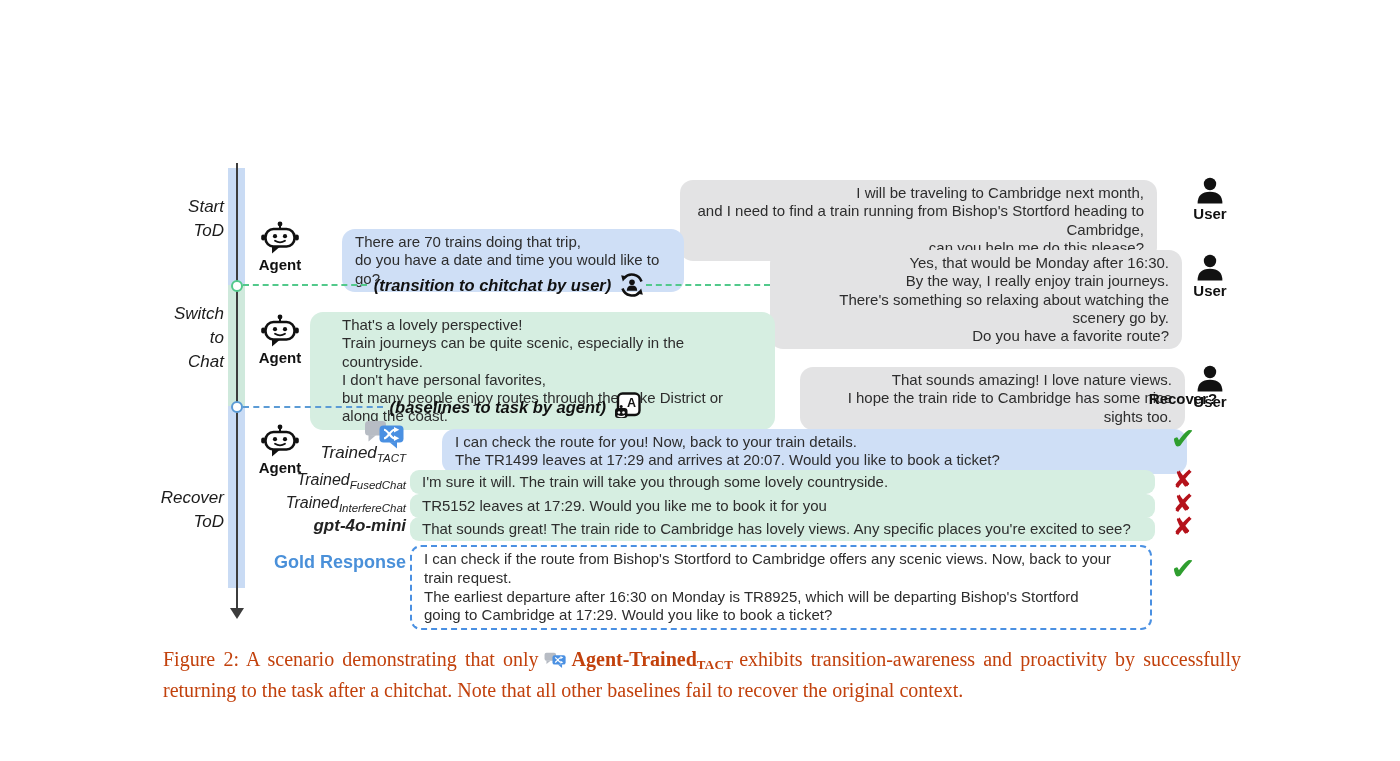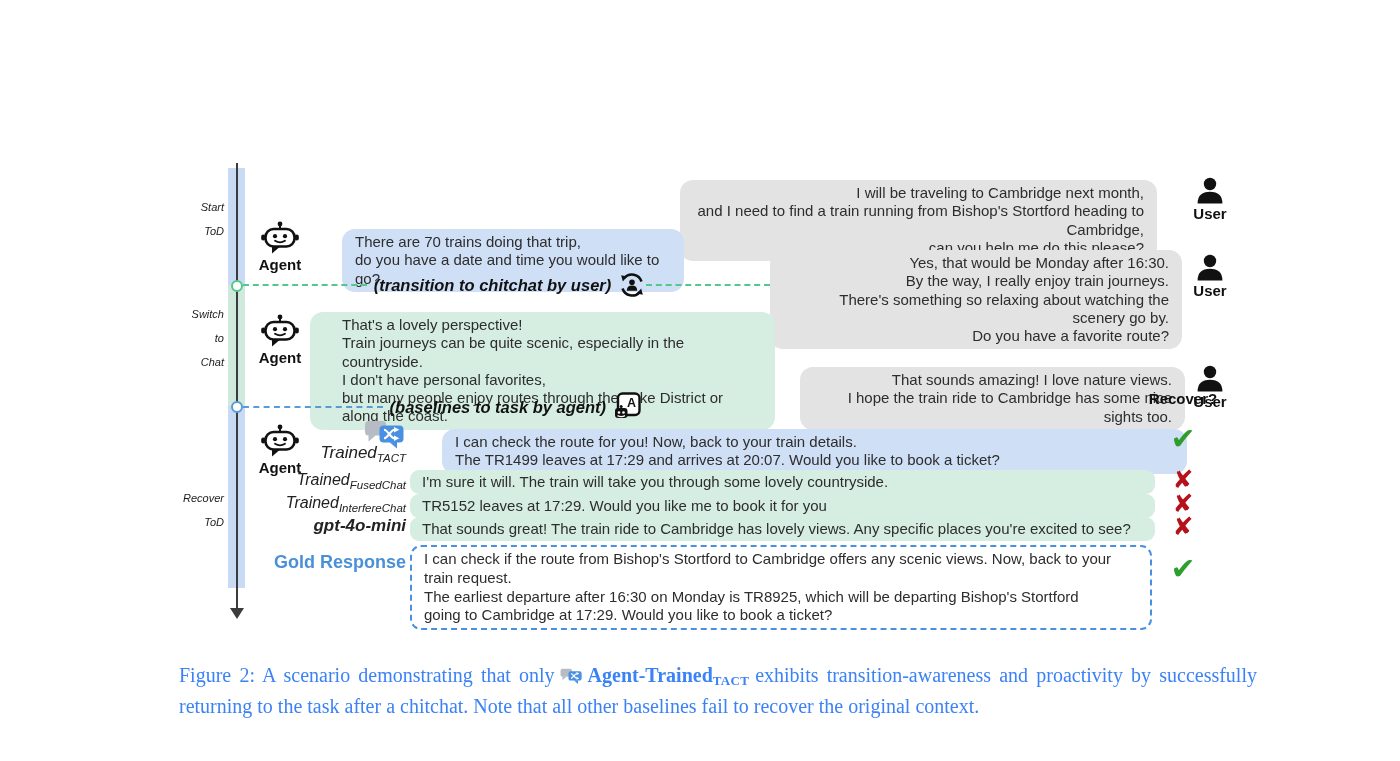--- a/index.html
+++ b/index.html
@@ -13,21 +13,21 @@
   .band-task2{top:406px;height:182px;background:#c9dbf4;}
   .tl-line{position:absolute;left:236px;top:163px;width:2px;height:446px;background:#3c3c3c;}
   .tl-arrow{position:absolute;left:230px;top:608px;width:0;height:0;
             border-left:7px solid transparent;border-right:7px solid transparent;
             border-top:11px solid #3c3c3c;}
   .tl-dot{position:absolute;left:231px;width:12px;height:12px;border-radius:50%;
           background:#fff;box-sizing:border-box;z-index:3;}
   .dot-chat{top:280px;border:2.5px solid #52c98b;}
   .dot-task{top:401px;border:2.5px solid #5b9bd5;}
   .phase{position:absolute;left:112px;width:112px;text-align:right;font-style:italic;
-         font-size:11px;line-height:24px;color:#1b1b1b;white-space:pre-line;}
+         font-size:17px;line-height:24px;color:#1b1b1b;white-space:pre-line;}
 
   
   .speaker{position:absolute;width:48px;text-align:center;color:#111;}
   .speaker-label{font-weight:bold;font-size:15px;margin-top:-3px;}
 
   
   .bubble{position:absolute;box-sizing:border-box;border-radius:13px;padding:4px 13px;
           font-size:15px;line-height:1.22;color:#2d2d2d;white-space:pre-line;}
   .user-b{background:#e3e3e4;text-align:right;}
   .agent-task{background:#cfdff6;margin-left:32px;}
@@ -57,23 +57,23 @@
   .mark.check{color:#2f9e2f;font-size:30px;}
   .mark.cross{color:#b5121b;font-size:25px;}
 
   .gold-label{position:absolute;left:236px;top:552px;width:170px;text-align:right;
               font-weight:bold;font-size:18px;color:#4a90d9;}
   .gold-box{position:absolute;left:410px;top:545px;width:742px;box-sizing:border-box;
             border:2px dashed #4a90e2;border-radius:11px;background:#fff;
             padding:3px 12px;font-size:15px;line-height:1.25;color:#2d2d2d;white-space:pre-line;}
 
   
-  .caption{position:absolute;left:163px;top:644px;width:1078px;margin:16px;
+  .caption{position:absolute;left:163px;top:644px;width:1078px;margin:0;
            font-family:"Liberation Serif",serif;font-size:20px;line-height:1.52;
-           color:#3b82f6;text-align:justify;}
+           color:#c2410c;text-align:justify;}
   .caption b{white-space:nowrap;}
   .cap-sub{font-size:13px;vertical-align:-3px;letter-spacing:.3px;}
   .cap-icon{vertical-align:-3px;margin:0 5px;}
 </style>
 </head>
 <body>
 
 <div class="fig">
 
   <div class="tl-band band-task1"></div>

